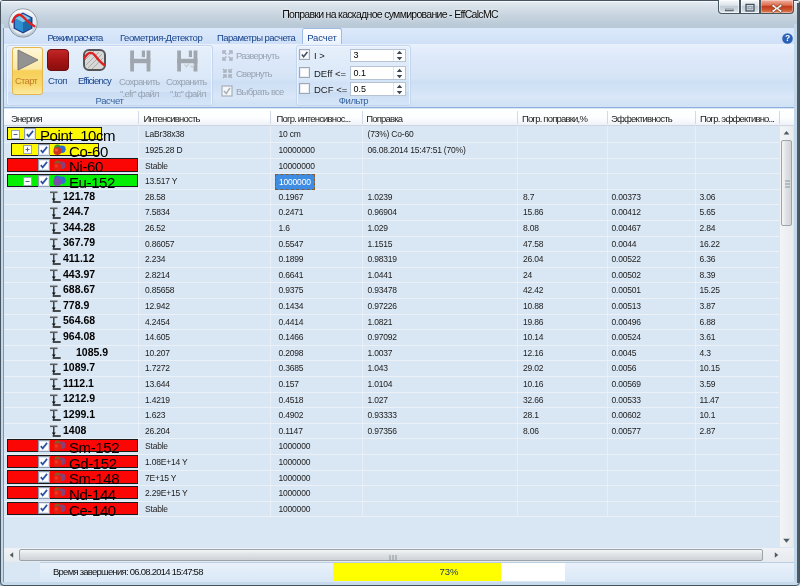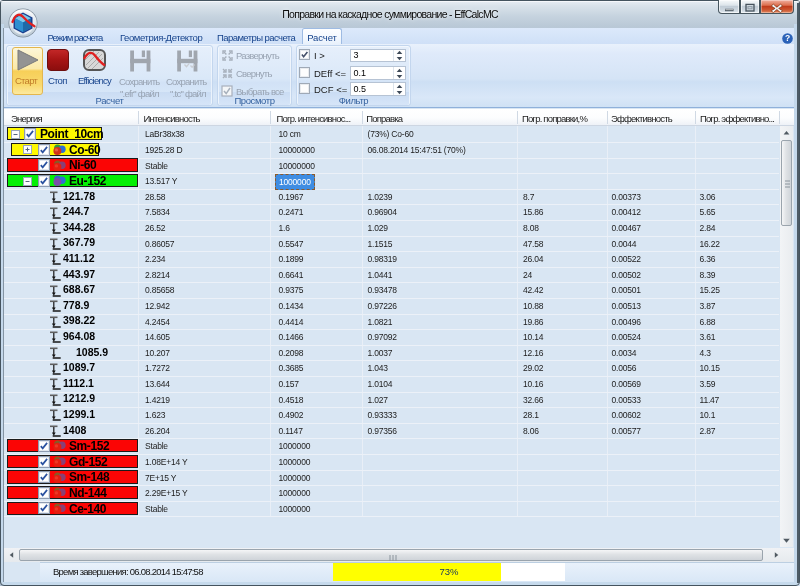--- a/index.html
+++ b/index.html
@@ -33,21 +33,21 @@
 .bluetext { color:#15428b; }
 .graytext { color:#98a3b2; }
 .orangetext { color:#c07c28; }
 .bigbtn { position:absolute; }
 #thead { position:absolute; left:4px; top:109px; width:790px; height:17.3px; background:linear-gradient(180deg,#ffffff 0%,#fcfdfe 55%,#eef2f7 100%); border-bottom:1px solid #cdd6e2; z-index:1; }
 .hcell { position:absolute; top:4px; font-size:9.5px; letter-spacing:-0.8px; color:#1a1a1a; white-space:nowrap; }
 .hdiv { position:absolute; top:2px; height:13px; width:1px; background:#d0d9e4; }
 .vline { position:absolute; width:1px; background:#e9eff7; }
 .hline { position:absolute; left:4px; width:775px; height:1px; background:#ecf1f8; }
 .cell { position:absolute; font-size:8.5px; letter-spacing:-0.2px; color:#1c1c1c; white-space:nowrap; }
-.btxt { position:absolute; font-size:12px; font-weight:bold; letter-spacing:-0.4px; color:#000; white-space:nowrap; }
+.btxt { position:absolute; font-size:15px; font-weight:normal; letter-spacing:-0.4px; color:#000; white-space:nowrap; }
 .etxt { position:absolute; font-size:10.5px; font-weight:bold; letter-spacing:0; color:#000; white-space:nowrap; }
 .box { position:absolute; height:13.4px; border:1px solid #1a1a1a; }
 .box.yellow { background:#fef800; }
 .selcell { position:absolute; background:#3f8de2; color:#fff; font-size:8.5px; letter-spacing:-0.2px; padding:1.8px 3px; border:1px dashed #8b5a2b; }
 #vscroll { position:absolute; left:780px; top:126.3px; width:13px; height:421px; background:linear-gradient(90deg,#f2f4f6,#e9ecef); z-index:2; }
 #hscroll { position:absolute; left:4px; top:548px; width:790px; height:14px; background:linear-gradient(180deg,#f0f2f5,#e6eaee); z-index:2; }
 .sbtn { position:absolute; }
 .vthumb { position:absolute; left:1px; width:11px; background:linear-gradient(90deg,#f5f6f7,#dfe2e5 45%,#cfd4d9); border:1px solid #9aa4ad; border-radius:2px; }
 .hthumb { position:absolute; top:1px; height:12px; background:linear-gradient(180deg,#f5f6f7,#dfe2e5 45%,#cfd4d9); border:1px solid #9aa4ad; border-radius:2px; }
 #status { position:absolute; left:4px; top:562px; width:790px; height:24px; background:linear-gradient(180deg,#e9f1fb,#d5e5f5); border-top:1px solid #bccfe2; z-index:2; font-size:9.5px; color:#111;margin-left:36px; }
@@ -80,23 +80,20 @@
       <div class="tab" style="left:213px;letter-spacing:-0.57px">Параметры расчета</div>
   </div>
   <div id="activetab">Расчет</div>
   <div id="helpbtn"><svg width="11" height="11" viewBox="0 0 11 11">
         <circle cx="5.5" cy="5.5" r="5.3" fill="#2b62b8"></circle>
         <text x="5.5" y="8.4" font-size="8.5" font-weight="bold" fill="#fff" text-anchor="middle">?</text>
       </svg></div>
   <div id="ribbon">
       <div class="group" style="left:2px;width:207px">
         <div class="grouplabel">Расчет</div>
-      </div>
-      <div class="group" style="left:213px;width:75px">
-        <div class="grouplabel">Просмотр</div>
       </div>
       <div class="group" style="left:292px;width:115px">
         <div class="grouplabel">Фильтр</div>
       </div>
   </div>
   <div id="ribboncontent">
   <div class="bigbtn" style="left:12px;top:47px;width:31px;height:48px;border-radius:3px;border:1px solid #e3b64e;background:linear-gradient(180deg,#fdf6d8 0%,#fbe9a8 45%,#f7cf58 50%,#f9d96e 80%,#fce9a0 100%)"></div>
 <svg class="abs" style="left:15px;top:48px" width="26" height="24" viewBox="0 0 26 24">
         <path d="M3 2 L3 22 L23 12 Z" fill="#939393" stroke="#7a7a7a" stroke-width="1"></path>
       </svg>
@@ -425,21 +422,21 @@
 <div class="cell" style="left:367.5px;top:300.9px">0.97226</div>
 <div class="cell" style="left:523px;top:300.9px">10.88</div>
 <div class="cell" style="left:611.5px;top:300.9px">0.00513</div>
 <div class="cell" style="left:699.5px;top:300.9px">3.87</div>
 <svg class="abs" style="left:48px;top:315.7px" width="13" height="12" viewBox="0 0 13 12">
       <line x1="2" y1="1.3" x2="9.5" y2="1.3" stroke="#5f5f5f" stroke-width="1.6"></line>
       <line x1="5.8" y1="2" x2="5.8" y2="8.2" stroke="#161616" stroke-width="1.2"></line>
       <path d="M5.8 10.7 L3.9 7.6 L7.7 7.6 Z" fill="#161616"></path>
       <line x1="4.7" y1="11" x2="12.7" y2="11" stroke="#161616" stroke-width="1.5"></line>
     </svg>
-<div class="etxt" style="left:63px;top:314.4px">398.22</div>
+<div class="etxt" style="left:63px;top:314.4px">564.68</div>
 <div class="cell" style="left:145.0px;top:316.5px">4.2454</div>
 <div class="cell" style="left:278.5px;top:316.5px">0.4414</div>
 <div class="cell" style="left:367.5px;top:316.5px">1.0821</div>
 <div class="cell" style="left:523px;top:316.5px">19.86</div>
 <div class="cell" style="left:611.5px;top:316.5px">0.00496</div>
 <div class="cell" style="left:699.5px;top:316.5px">6.88</div>
 <svg class="abs" style="left:48px;top:331.3px" width="13" height="12" viewBox="0 0 13 12">
       <line x1="2" y1="1.3" x2="9.5" y2="1.3" stroke="#5f5f5f" stroke-width="1.6"></line>
       <line x1="5.8" y1="2" x2="5.8" y2="8.2" stroke="#161616" stroke-width="1.2"></line>
       <path d="M5.8 10.7 L3.9 7.6 L7.7 7.6 Z" fill="#161616"></path>
@@ -456,21 +453,21 @@
       <line x1="2" y1="1.3" x2="9.5" y2="1.3" stroke="#5f5f5f" stroke-width="1.6"></line>
       <line x1="5.8" y1="2" x2="5.8" y2="8.2" stroke="#161616" stroke-width="1.2"></line>
       <path d="M5.8 10.7 L3.9 7.6 L7.7 7.6 Z" fill="#161616"></path>
       <line x1="4.7" y1="11" x2="12.7" y2="11" stroke="#161616" stroke-width="1.5"></line>
     </svg>
 <div class="etxt" style="left:76px;top:345.6px">1085.9</div>
 <div class="cell" style="left:145.0px;top:347.7px">10.207</div>
 <div class="cell" style="left:278.5px;top:347.7px">0.2098</div>
 <div class="cell" style="left:367.5px;top:347.7px">1.0037</div>
 <div class="cell" style="left:523px;top:347.7px">12.16</div>
-<div class="cell" style="left:611.5px;top:347.7px">0.0034</div>
+<div class="cell" style="left:611.5px;top:347.7px">0.0045</div>
 <div class="cell" style="left:699.5px;top:347.7px">4.3</div>
 <svg class="abs" style="left:48px;top:362.5px" width="13" height="12" viewBox="0 0 13 12">
       <line x1="2" y1="1.3" x2="9.5" y2="1.3" stroke="#5f5f5f" stroke-width="1.6"></line>
       <line x1="5.8" y1="2" x2="5.8" y2="8.2" stroke="#161616" stroke-width="1.2"></line>
       <path d="M5.8 10.7 L3.9 7.6 L7.7 7.6 Z" fill="#161616"></path>
       <line x1="4.7" y1="11" x2="12.7" y2="11" stroke="#161616" stroke-width="1.5"></line>
     </svg>
 <div class="etxt" style="left:63px;top:361.2px">1089.7</div>
 <div class="cell" style="left:145.0px;top:363.3px">1.7272</div>
 <div class="cell" style="left:278.5px;top:363.3px">0.3685</div>

